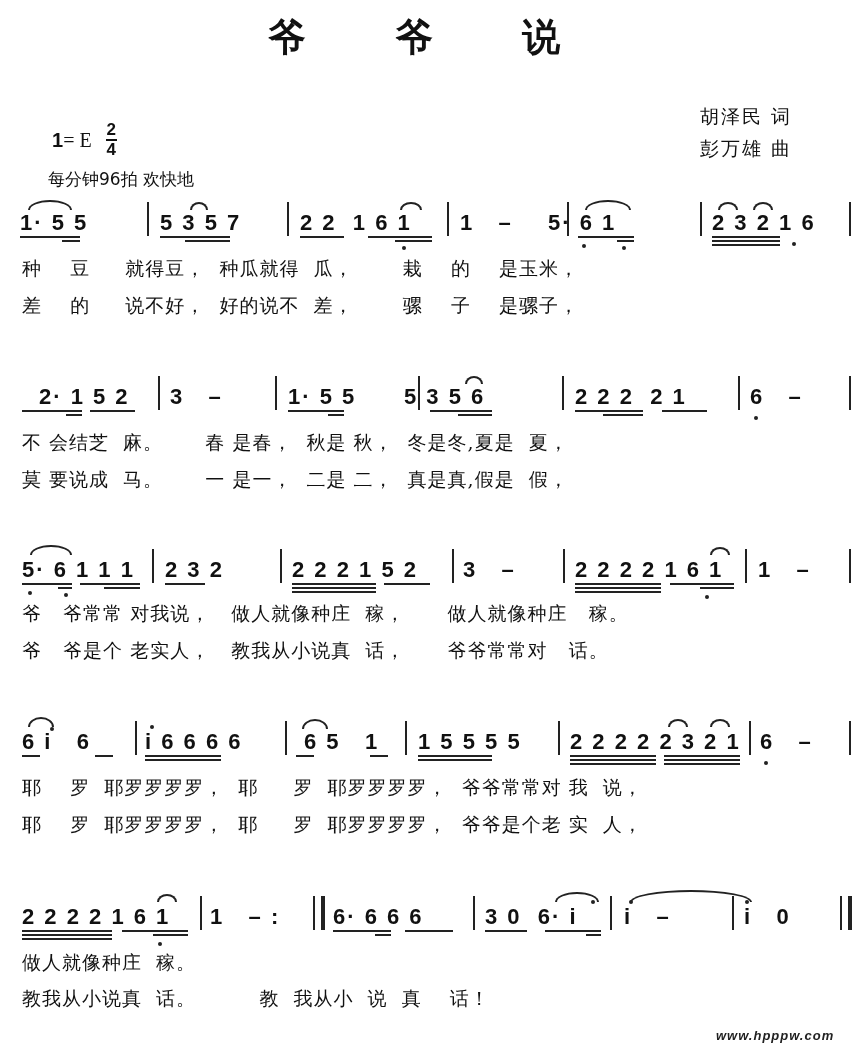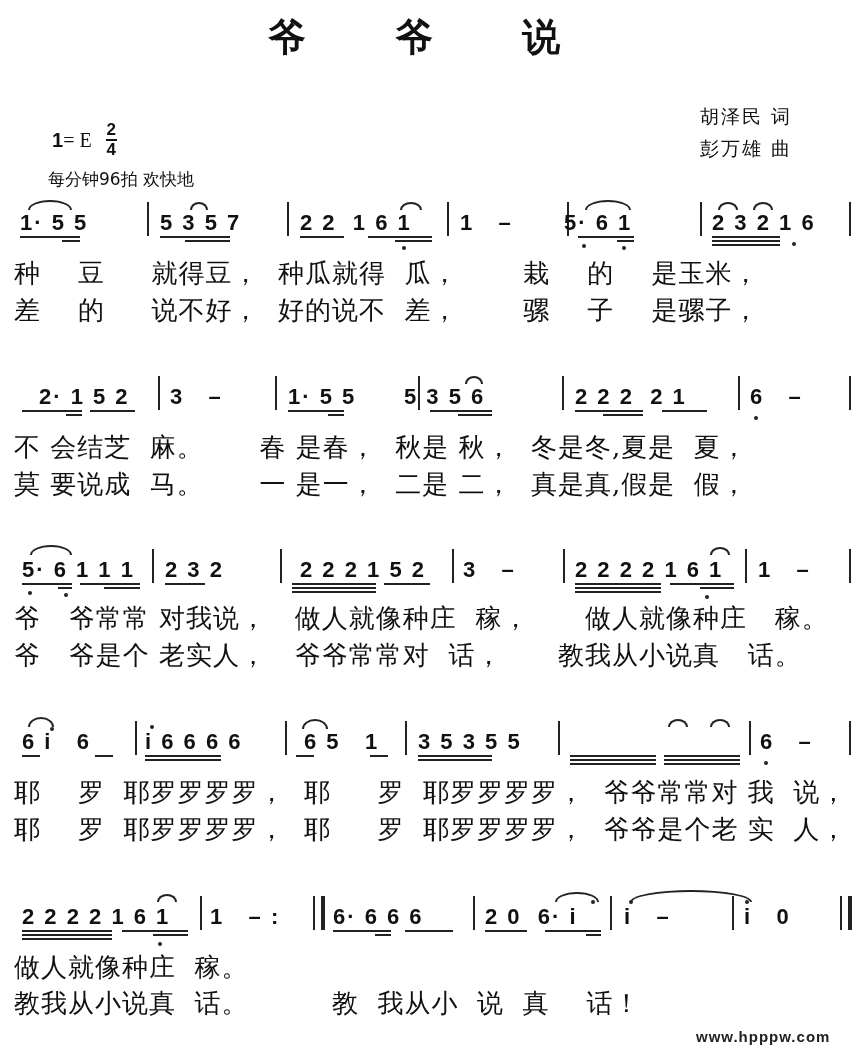--- a/index.html
+++ b/index.html
@@ -17,23 +17,23 @@
   .credits { position: absolute; top: 100px; left: 700px; font-family: "DejaVu Sans", sans-serif; font-size: 19px; line-height: 32px; letter-spacing: 2px; }
   .row { position: absolute; left: 0; width: 866px; }
   .notes { position: absolute; left: 0; top: 0; height: 48px; width: 866px; }
   .m { position: absolute; top: 14px; font-family: "Liberation Sans", sans-serif; font-weight: bold;
        font-size: 22px; white-space: pre; letter-spacing: 2px; }
   .bl { position: absolute; top: 6px; width: 2px; height: 34px; background: #222; }
   .bl.double { width: 6px; border-left: 2px solid #222; border-right: 4px solid #222; background: transparent; }
   .ul { position: absolute; height: 2px; background: #222; }
   .dot { position: absolute; width: 4px; height: 4px; border-radius: 2px; background: #222; }
   .arc { position: absolute; border: 2px solid #222; border-bottom: none; border-radius: 50% 50% 0 0 / 100% 100% 0 0; }
-  .lyr { position: absolute; left: 14px; font-family: "DejaVu Serif", serif; font-size: 26px; white-space: pre; letter-spacing: 1px; }
-  .watermark { position: absolute; top: 1028px; left: 696px; font-family: "Liberation Sans", sans-serif;
-               font-weight: bold; font-size: 15px; color: #222; letter-spacing: 1px; }
+  .lyr { position: absolute; left: 22px; font-family: "DejaVu Serif", serif; font-size: 19px; white-space: pre; letter-spacing: 1px; }
+  .watermark { position: absolute; top: 1028px; left: 716px; font-family: "Liberation Sans", sans-serif;
+               font-weight: bold; font-style: italic; font-size: 13px; color: #222; letter-spacing: 1px; }
 </style>
 </head>
 <body>
 
 <div class="title">爷 爷 说</div>
 
 <div class="key">
   <span class="one">1</span>
   <span>= E</span>
   <span class="frac">
@@ -62,21 +62,21 @@
     <span class="bl" style="left:287px"></span>
     <span class="m" style="left:300px">2 2  1 6 1</span>
     <span class="arc" style="left:400px;top:6px;width:18px;height:6px"></span>
     <span class="ul" style="left:300px;top:40px;width:44px"></span>
     <span class="ul" style="left:368px;top:40px;width:64px"></span>
     <span class="ul" style="left:395px;top:44px;width:37px"></span>
     <span class="dot" style="left:402px;top:50px"></span>
     <span class="bl" style="left:447px"></span>
     <span class="m" style="left:460px">1   –</span>
     <span class="bl" style="left:567px"></span>
-    <span class="m" style="left:564px">5· 6 1</span>
+    <span class="m" style="left:548px">5· 6 1</span>
     <span class="arc" style="left:585px;top:4px;width:42px;height:8px"></span>
     <span class="ul" style="left:578px;top:40px;width:56px"></span>
     <span class="ul" style="left:617px;top:44px;width:17px"></span>
     <span class="dot" style="left:582px;top:48px"></span>
     <span class="dot" style="left:622px;top:50px"></span>
     <span class="bl" style="left:700px"></span>
     <span class="m" style="left:712px">2 3 2 1 6</span>
     <span class="arc" style="left:718px;top:6px;width:16px;height:6px"></span>
     <span class="arc" style="left:753px;top:6px;width:16px;height:6px"></span>
     <span class="ul" style="left:712px;top:40px;width:68px"></span>
@@ -127,66 +127,67 @@
     <span class="ul" style="left:22px;top:40px;width:50px"></span>
     <span class="ul" style="left:58px;top:44px;width:14px"></span>
     <span class="ul" style="left:80px;top:40px;width:60px"></span>
     <span class="ul" style="left:104px;top:44px;width:36px"></span>
     <span class="dot" style="left:28px;top:48px"></span>
     <span class="dot" style="left:64px;top:50px"></span>
     <span class="bl" style="left:152px"></span>
     <span class="m" style="left:165px">2 3 2</span>
     <span class="ul" style="left:165px;top:40px;width:40px"></span>
     <span class="bl" style="left:280px"></span>
-    <span class="m" style="left:300px">2 2 2 1 5 2</span>
+    <span class="m" style="left:292px">2 2 2 1 5 2</span>
     <span class="ul" style="left:292px;top:40px;width:84px"></span>
     <span class="ul" style="left:292px;top:44px;width:84px"></span>
     <span class="ul" style="left:292px;top:48px;width:84px"></span>
     <span class="ul" style="left:384px;top:40px;width:46px"></span>
     <span class="bl" style="left:452px"></span>
     <span class="m" style="left:463px">3   –</span>
     <span class="bl" style="left:563px"></span>
     <span class="m" style="left:575px">2 2 2 2 1 6 1</span>
     <span class="arc" style="left:710px;top:4px;width:16px;height:6px"></span>
     <span class="ul" style="left:575px;top:40px;width:86px"></span>
     <span class="ul" style="left:575px;top:44px;width:86px"></span>
     <span class="ul" style="left:575px;top:48px;width:86px"></span>
     <span class="ul" style="left:670px;top:40px;width:64px"></span>
     <span class="ul" style="left:700px;top:44px;width:34px"></span>
     <span class="dot" style="left:705px;top:52px"></span>
     <span class="bl" style="left:745px"></span>
     <span class="m" style="left:758px">1   –</span>
     <span class="bl" style="left:849px"></span>
   </div>
   <div class="lyr" style="top:58px">爷   爷常常 对我说，   做人就像种庄  稼，      做人就像种庄   稼。</div>
-  <div class="lyr" style="top:95px">爷   爷是个 老实人，   爷爷常常对  话，      教我从小说真   话。</div>
+  <div class="lyr" style="top:95px">爷   爷是个 老实人，   教我从小说真  话，      爷爷常常对   话。</div>
 </div>
 
 <div class="row" style="top:715px">
   <div class="notes">
     <span class="m" style="left:22px">6 i   6</span>
     <span class="arc" style="left:28px;top:2px;width:22px;height:8px"></span>
     <span class="dot" style="left:50px;top:12px"></span>
     <span class="ul" style="left:22px;top:40px;width:18px"></span>
     <span class="ul" style="left:95px;top:40px;width:18px"></span>
     <span class="bl" style="left:135px"></span>
     <span class="m" style="left:145px">i 6 6 6 6</span>
     <span class="dot" style="left:150px;top:10px"></span>
     <span class="ul" style="left:145px;top:40px;width:76px"></span>
     <span class="ul" style="left:145px;top:44px;width:76px"></span>
     <span class="bl" style="left:285px"></span>
     <span class="m" style="left:304px">6 5   1</span>
     <span class="arc" style="left:302px;top:4px;width:22px;height:8px"></span>
     <span class="ul" style="left:296px;top:40px;width:18px"></span>
     <span class="ul" style="left:370px;top:40px;width:18px"></span>
     <span class="bl" style="left:405px"></span>
-    <span class="m" style="left:418px">3 5 3 5 5</span>
+    <span class="m" style="left:418px">1 5 5 5 5</span>
     <span class="ul" style="left:418px;top:40px;width:74px"></span>
     <span class="ul" style="left:418px;top:44px;width:74px"></span>
     <span class="bl" style="left:558px"></span>
+    <span class="m" style="left:570px">2 2 2 2 2 3 2 1</span>
     <span class="arc" style="left:668px;top:4px;width:16px;height:6px"></span>
     <span class="arc" style="left:710px;top:4px;width:16px;height:6px"></span>
     <span class="ul" style="left:570px;top:40px;width:86px"></span>
     <span class="ul" style="left:570px;top:44px;width:86px"></span>
     <span class="ul" style="left:570px;top:48px;width:86px"></span>
     <span class="ul" style="left:664px;top:40px;width:76px"></span>
     <span class="ul" style="left:664px;top:44px;width:76px"></span>
     <span class="ul" style="left:664px;top:48px;width:76px"></span>
     <span class="bl" style="left:749px"></span>
     <span class="m" style="left:760px">6   –</span>
@@ -208,21 +209,21 @@
     <span class="ul" style="left:153px;top:44px;width:35px"></span>
     <span class="dot" style="left:158px;top:52px"></span>
     <span class="bl" style="left:200px"></span>
     <span class="m" style="left:210px">1   – :</span>
     <span class="bl double" style="left:313px"></span>
     <span class="m" style="left:333px">6· 6 6 6</span>
     <span class="ul" style="left:333px;top:40px;width:58px"></span>
     <span class="ul" style="left:375px;top:44px;width:16px"></span>
     <span class="ul" style="left:405px;top:40px;width:48px"></span>
     <span class="bl" style="left:473px"></span>
-    <span class="m" style="left:485px">2 0  6· i</span>
+    <span class="m" style="left:485px">3 0  6· i</span>
     <span class="arc" style="left:555px;top:2px;width:40px;height:8px"></span>
     <span class="dot" style="left:591px;top:10px"></span>
     <span class="ul" style="left:485px;top:40px;width:42px"></span>
     <span class="ul" style="left:545px;top:40px;width:56px"></span>
     <span class="ul" style="left:586px;top:44px;width:15px"></span>
     <span class="bl" style="left:610px"></span>
     <span class="m" style="left:624px">i   –</span>
     <span class="arc" style="left:630px;top:0px;width:118px;height:10px"></span>
     <span class="dot" style="left:629px;top:10px"></span>
     <span class="bl" style="left:732px"></span>

